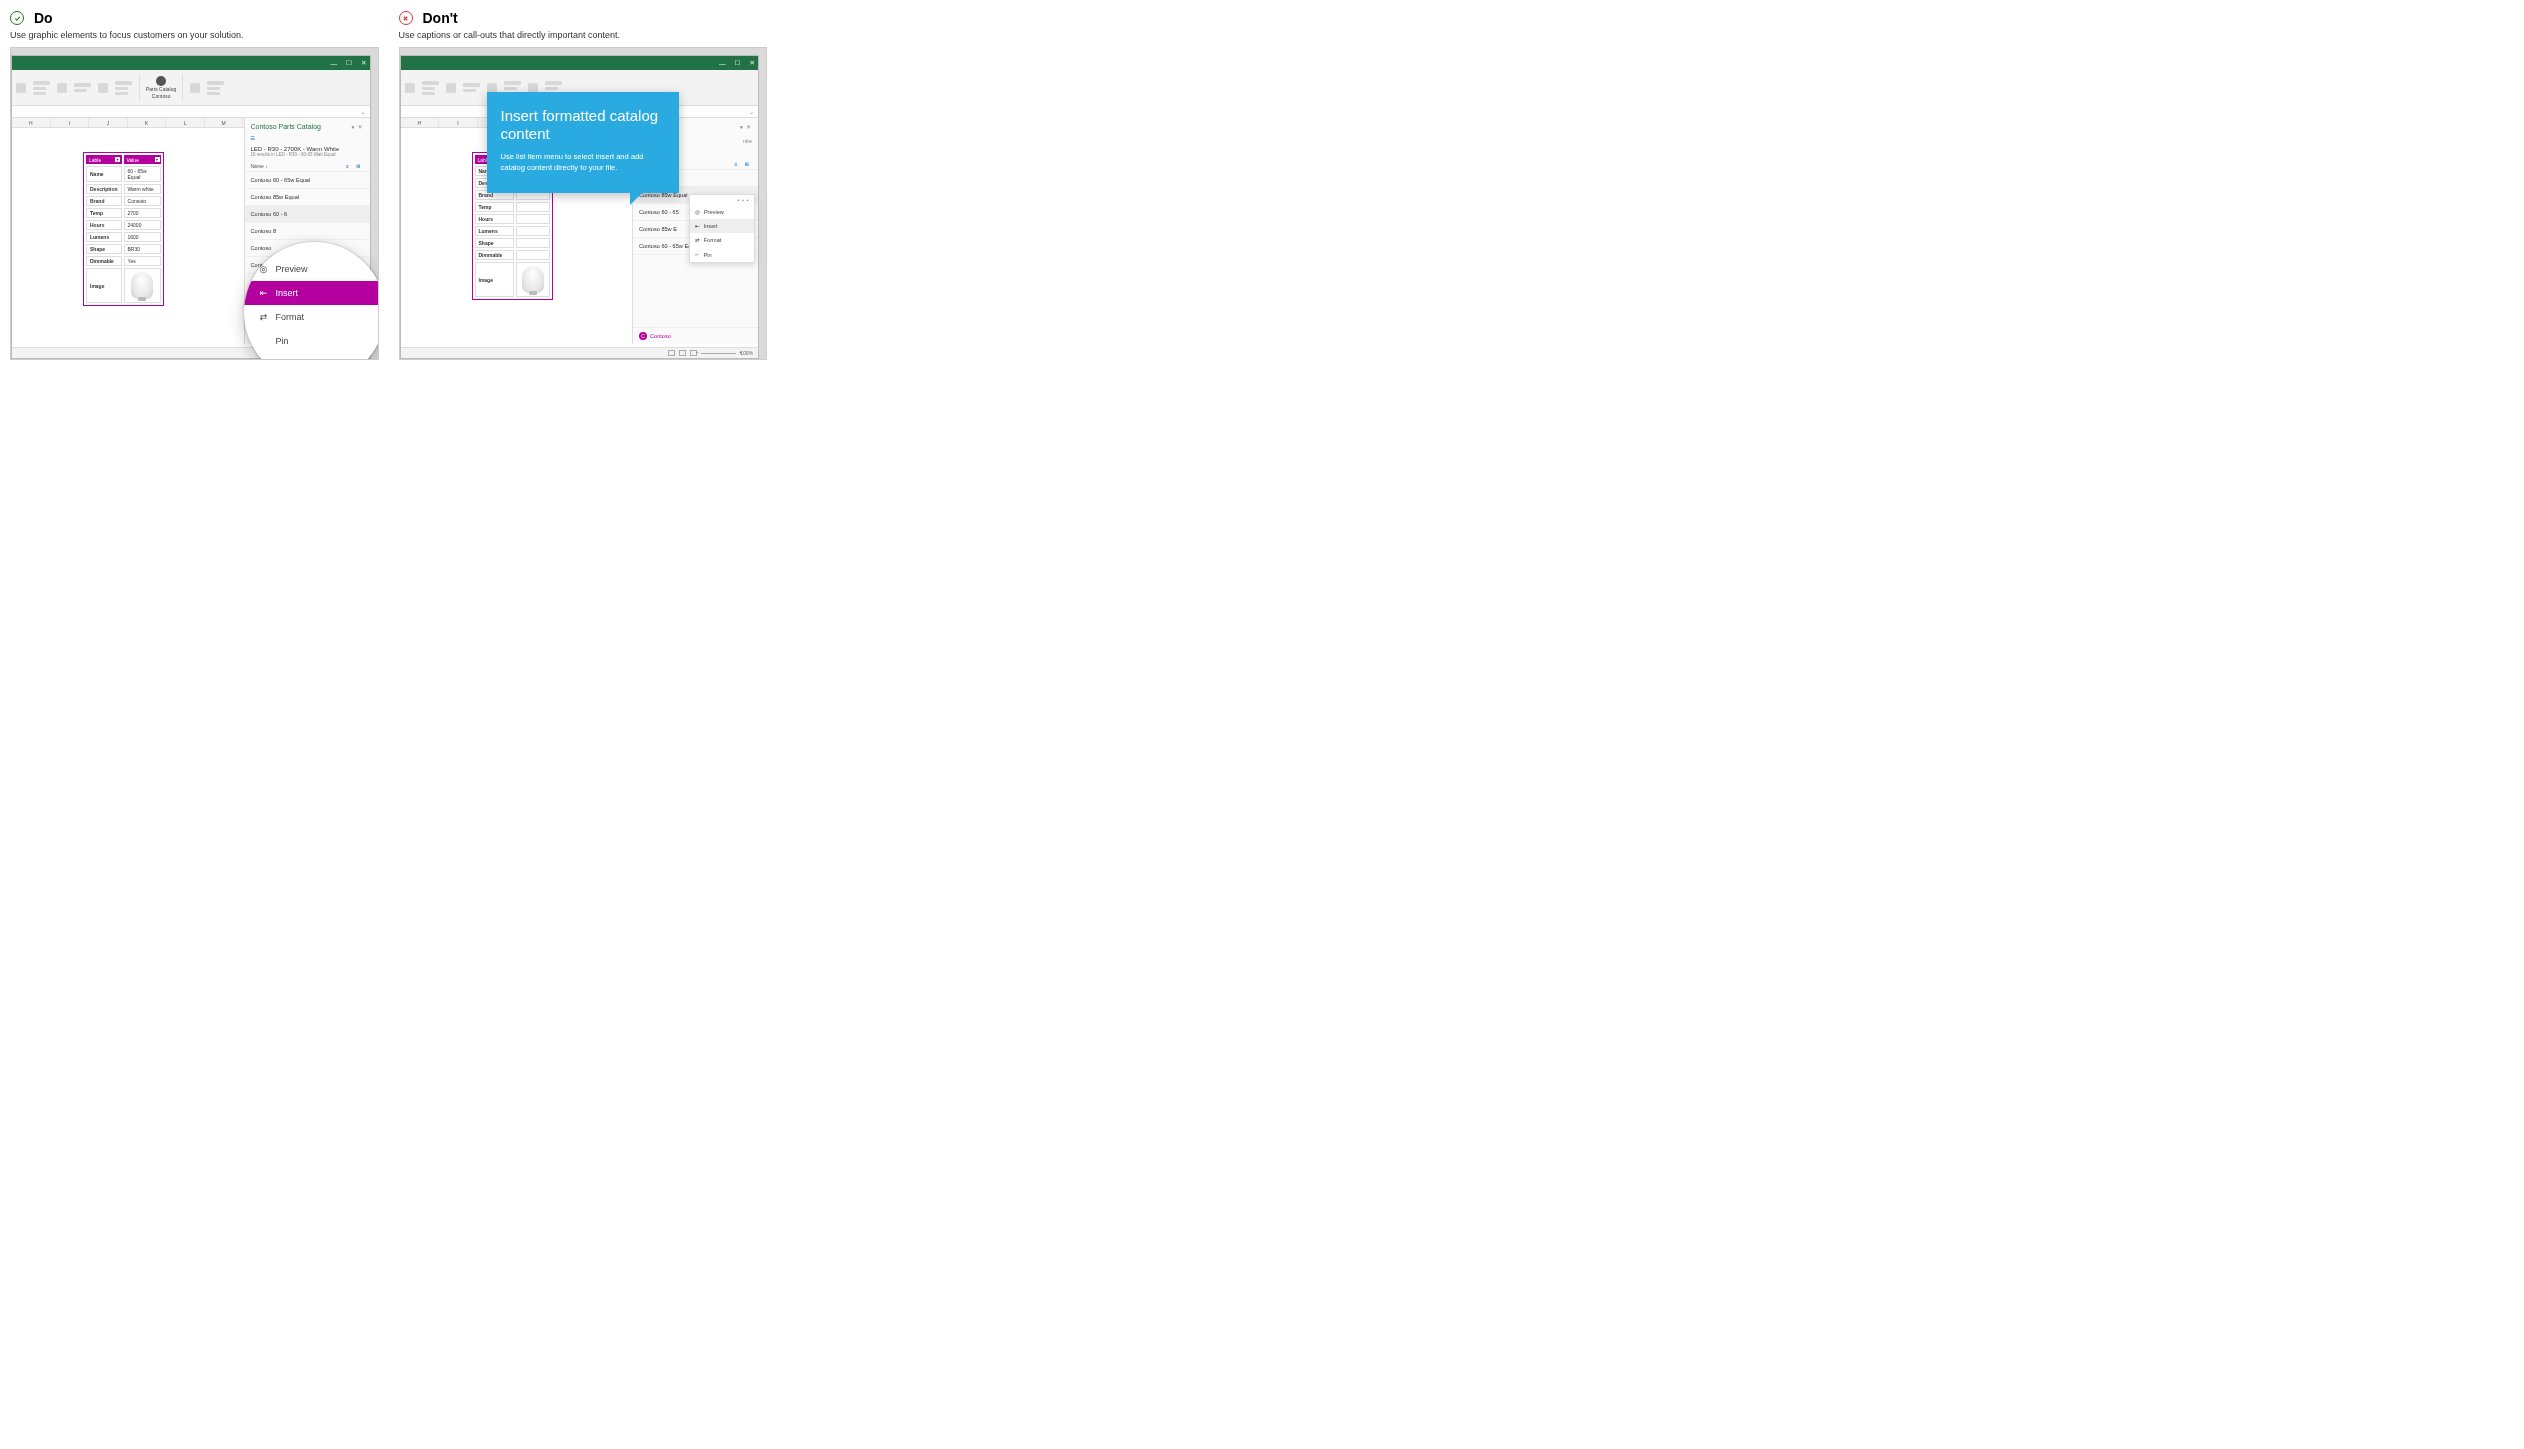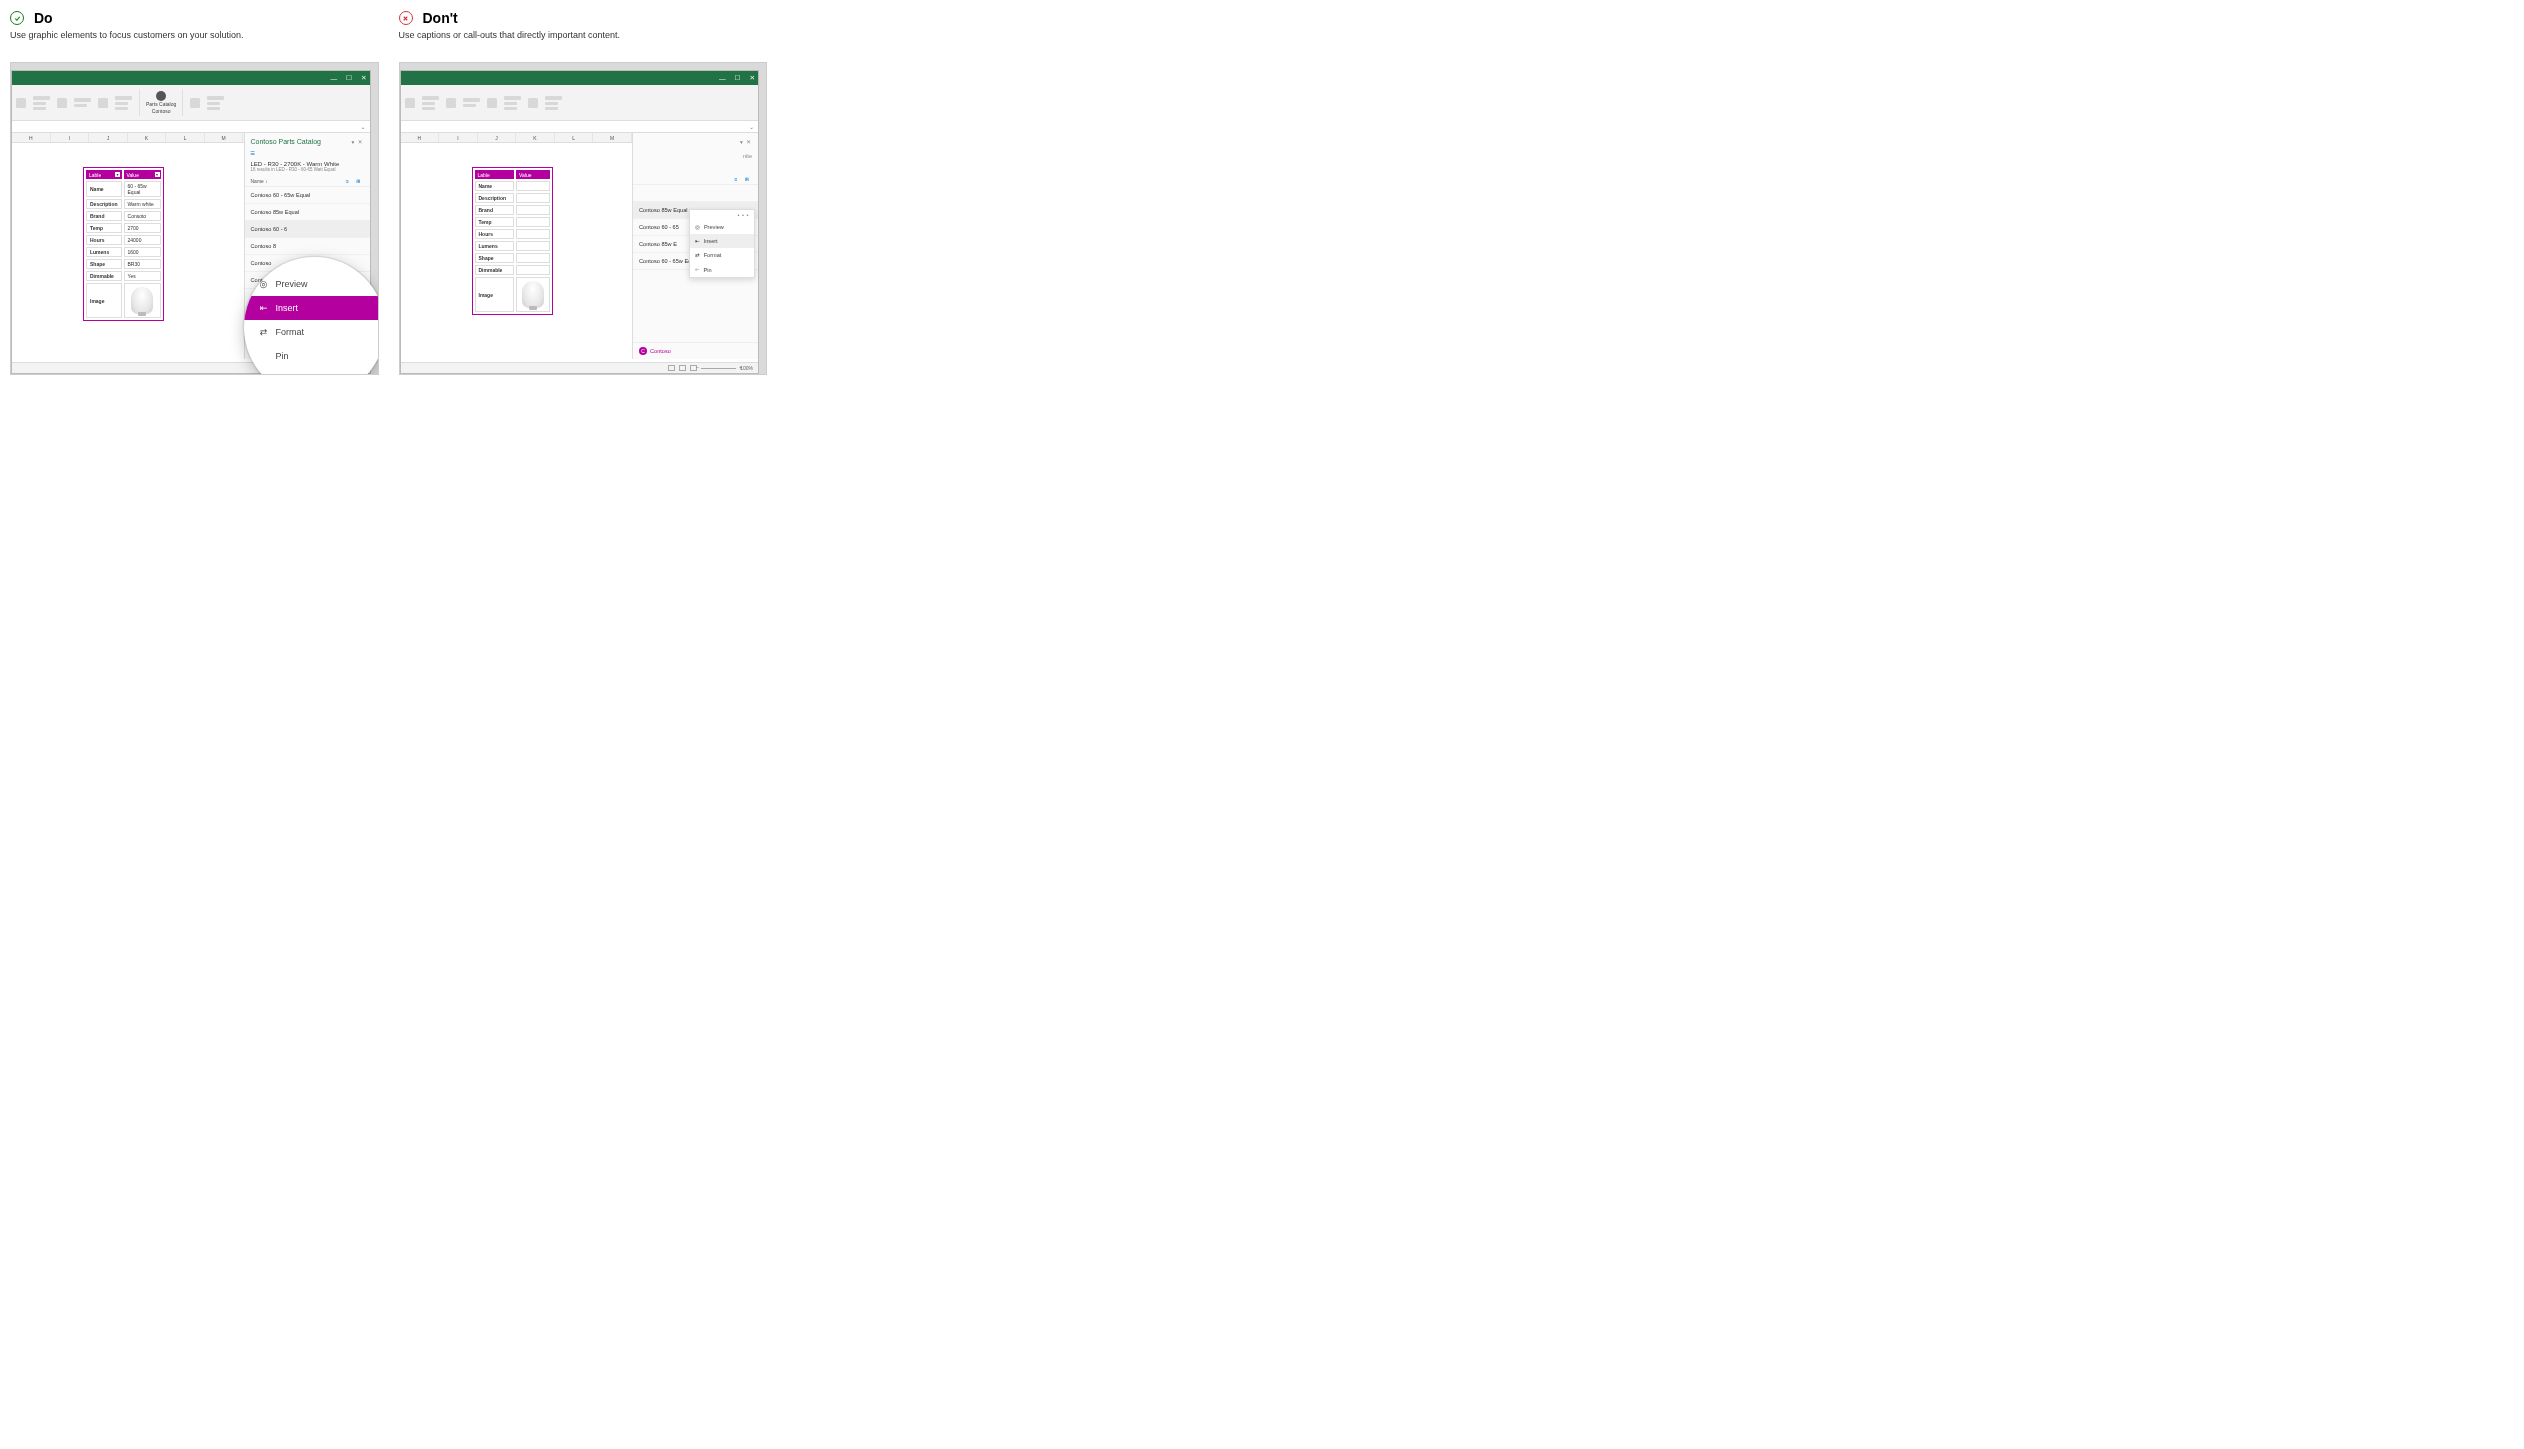--- a/index.html
+++ b/index.html
@@ -7,21 +7,21 @@
 
   .comparison { display: flex; gap: 20px; max-width: 757px; }
   .panel { flex: 1; }
 
   .panel-header { display: flex; align-items: center; gap: 10px; margin-bottom: 4px; }
   .icon-circle { width: 14px; height: 14px; border: 1.3px solid; border-radius: 50%; display: flex; align-items: center; justify-content: center; }
   .icon-circle.ok { border-color: #107c10; color: #107c10; }
   .icon-circle.bad { border-color: #d13438; color: #d13438; }
   .icon-circle svg { width: 7px; height: 7px; }
   .panel-title { font-size: 14px; font-weight: 700; }
-  .panel-sub { font-size: 9px; color: #333; margin-bottom: 22px; }
+  .panel-sub { font-size: 9px; color: #333; margin-bottom: 7px; }
 
   .frame { border: 0.5px solid #ccc; background: #dadada; padding: 7px 7px 0 0; height: 313px; overflow: hidden; position: relative; }
   .app-window { background: #fff; border: 0.5px solid #bbb; position: relative; height: 100%; }
   .titlebar { background: #217346; height: 14px; display: flex; justify-content: flex-end; align-items: center; padding-right: 3px; gap: 9px; color: #fff; font-size: 6.6px; }
   .titlebar span { opacity: .9; cursor: default; }
 
   .ribbon { background: #f3f3f3; border-bottom: 0.5px solid #ddd; height: 36px; display: flex; align-items: center; padding: 0 4px; gap: 7px; }
   .rib-group { display: flex; flex-direction: column; gap: 2px; }
   .rib-stub { width: 17px; height: 4px; background: #d8d8d8; border-radius: 1px; }
   .rib-stub.big { width: 10px; height: 10px; border-radius: 1.5px; }
@@ -452,19 +452,24 @@
         </div>
 
         <div class="status-bar">
           <div class="sb-box"></div>
           <div class="sb-box"></div>
           <div class="sb-box"></div>
           <div class="sb-slider"></div>
           <span>100%</span>
         </div>
 
+        <div class="callout">
+          <h2>Insert formatted catalog content</h2>
+          <p>Use list item menu to select insert and add catalog content directly to your file.</p>
+          <div class="tail"></div>
+        </div>
 
       </div>
     </div>
   </div>
 
 </div>
 
 
 </body></html>

